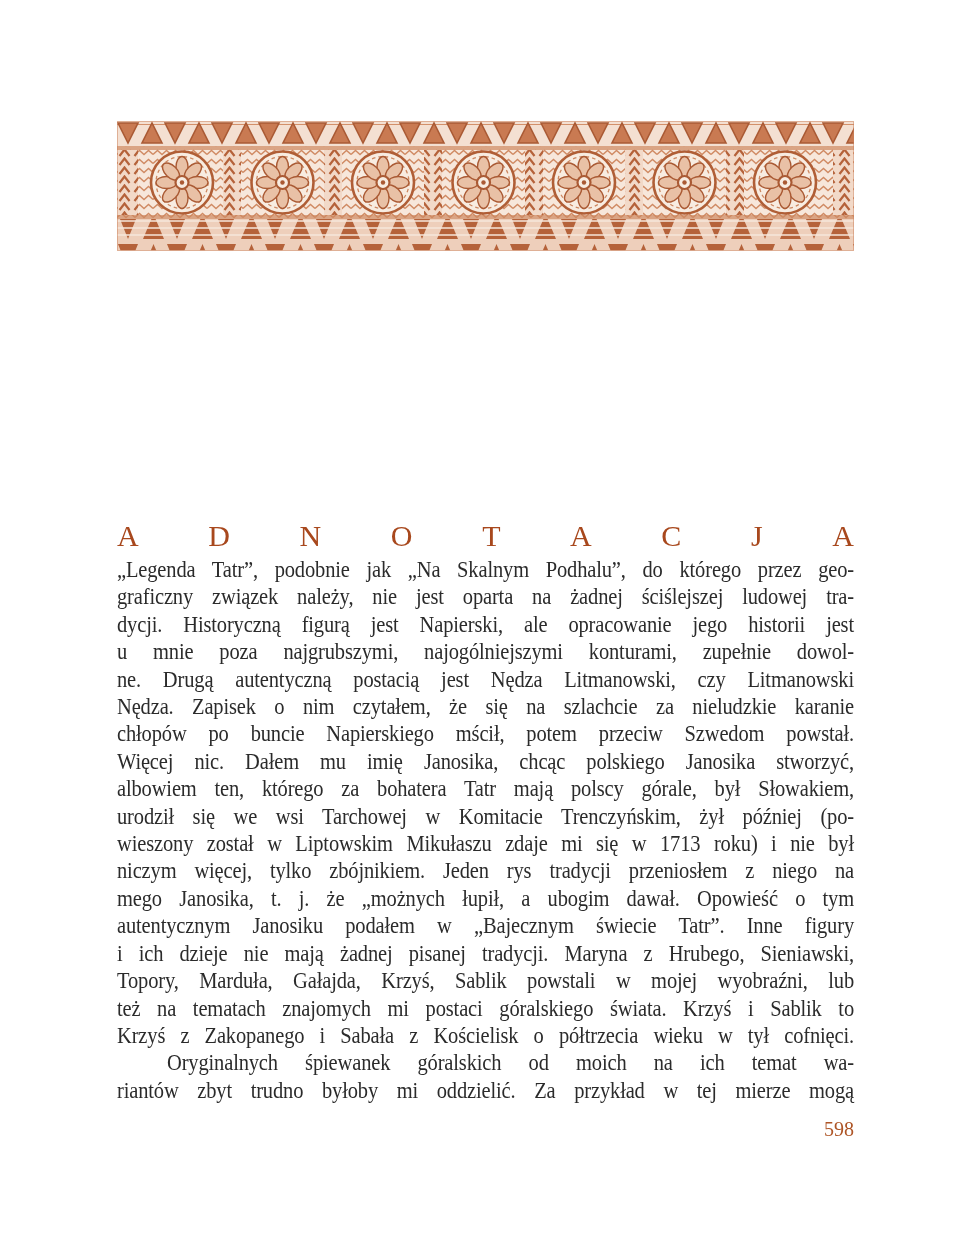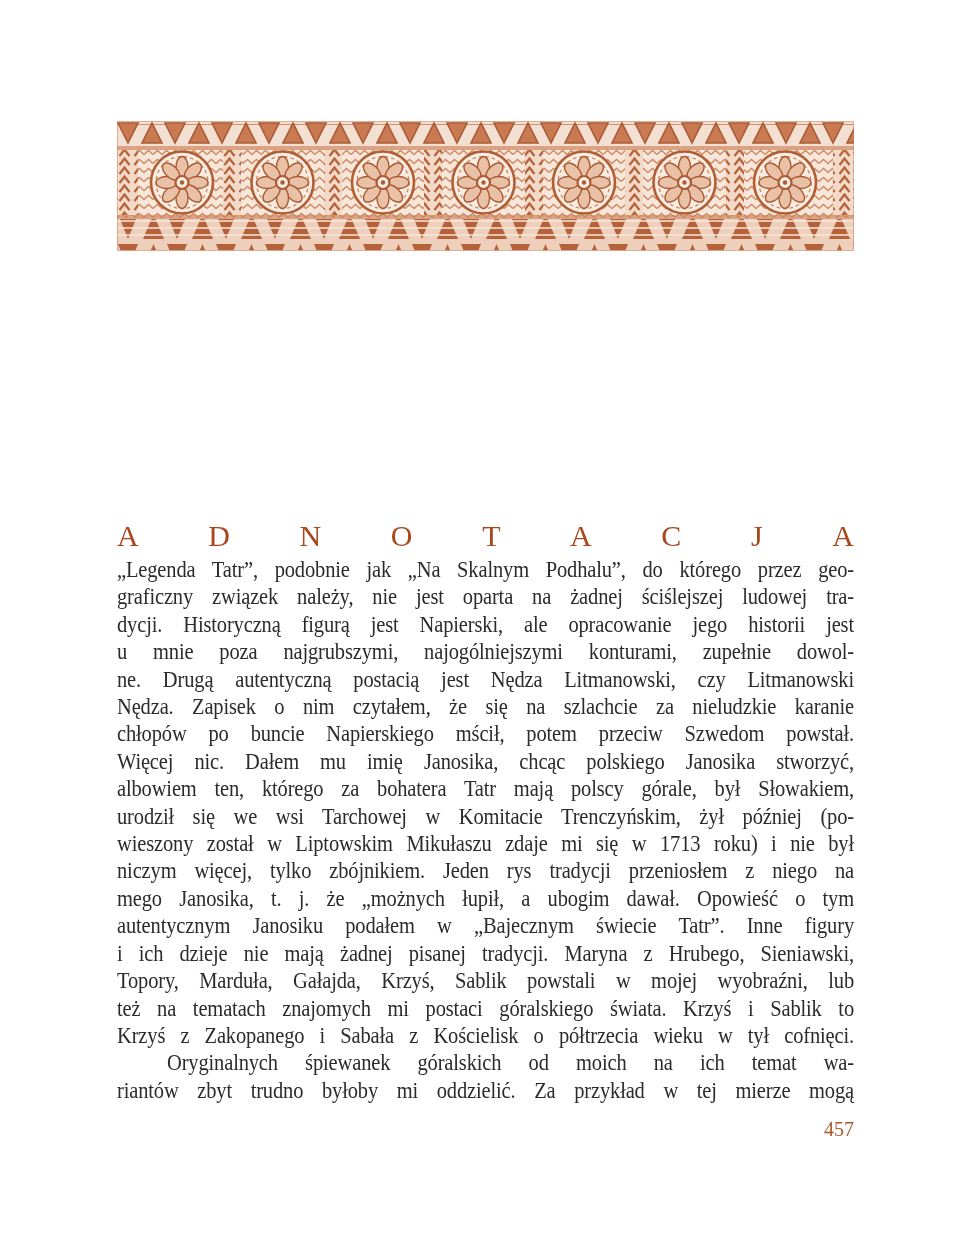--- a/index.html
+++ b/index.html
@@ -168,15 +168,15 @@
     <div class="tl">mego Janosika, t. j. że „możnych łupił, a ubogim dawał. Opowieść o tym</div>
     <div class="tl">autentycznym Janosiku podałem w „Bajecznym świecie Tatr”. Inne figury</div>
     <div class="tl">i ich dzieje nie mają żadnej pisanej tradycji. Maryna z Hrubego, Sieniawski,</div>
     <div class="tl">Topory, Marduła, Gałajda, Krzyś, Sablik powstali w mojej wyobraźni, lub</div>
     <div class="tl">też na tematach znajomych mi postaci góralskiego świata. Krzyś i Sablik to</div>
     <div class="tl">Krzyś z Zakopanego i Sabała z Kościelisk o półtrzecia wieku w tył cofnięci.</div>
     <div class="tl indent">Oryginalnych śpiewanek góralskich od moich na ich temat wa-</div>
     <div class="tl">riantów zbyt trudno byłoby mi oddzielić. Za przykład w tej mierze mogą</div>
   </div>
 
-  <div class="page-number">457</div>
+  <div class="page-number">598</div>
 
 </div>
 
 </body></html>

